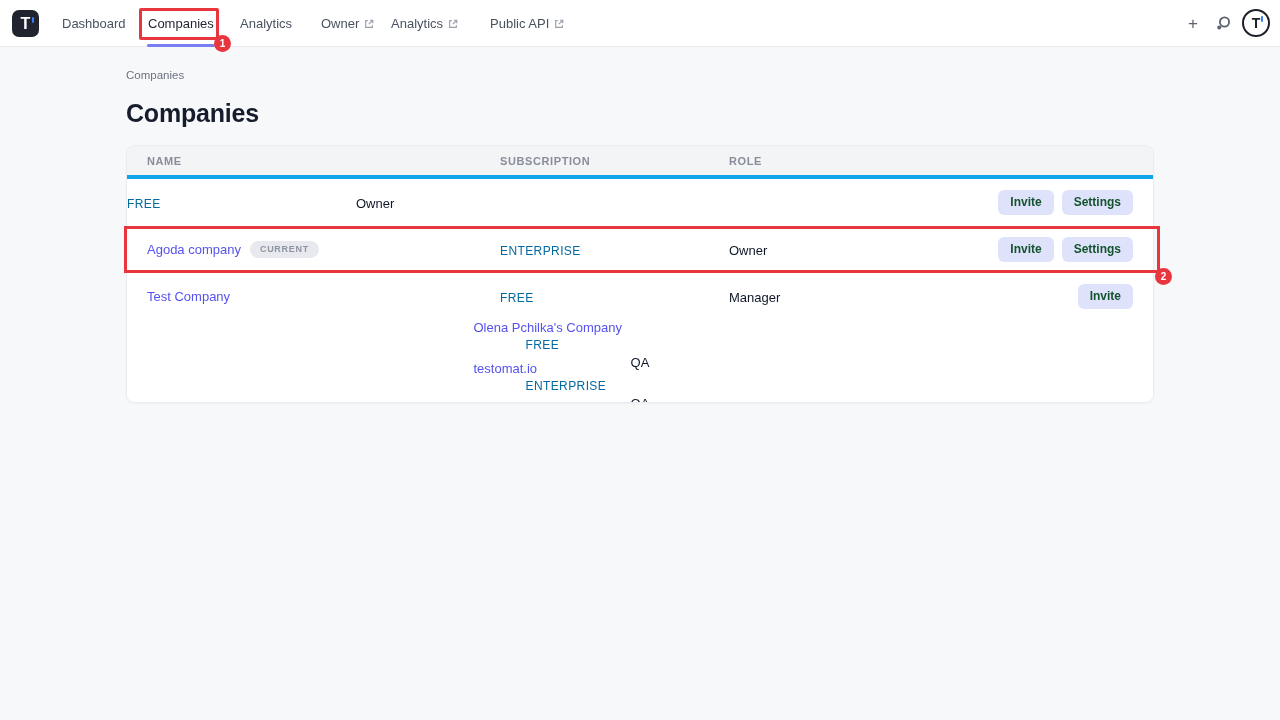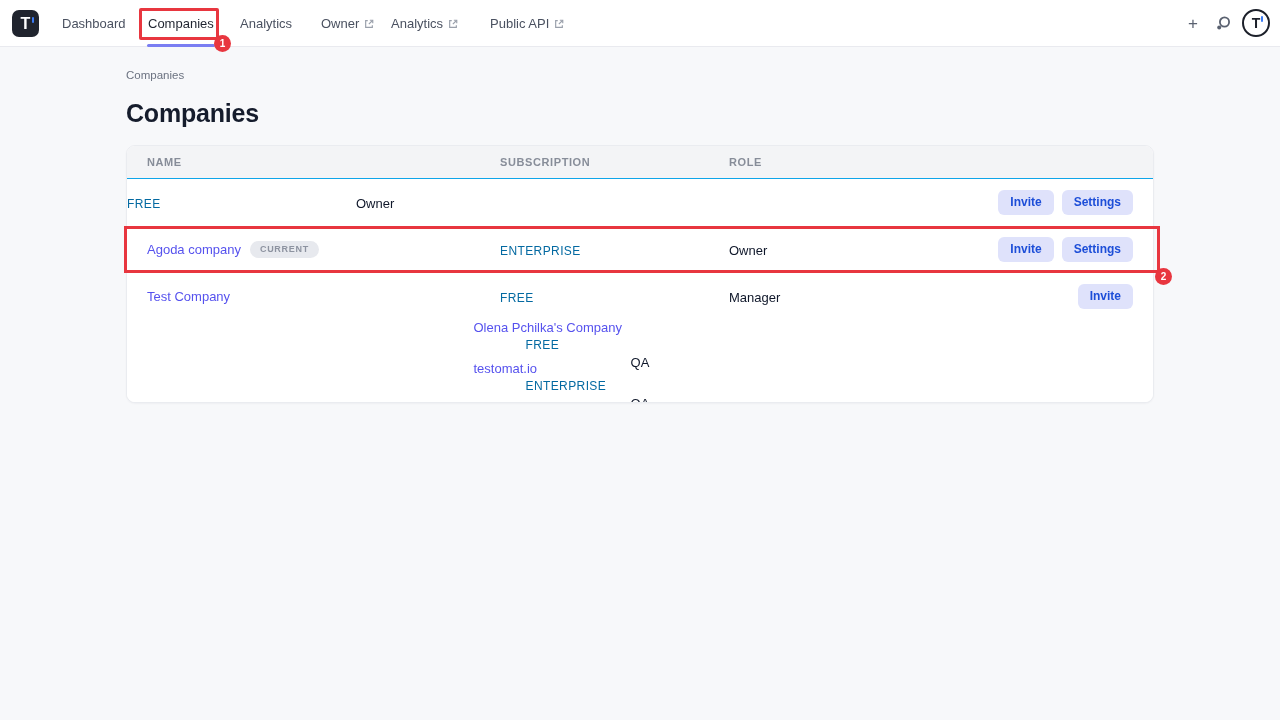--- a/index.html
+++ b/index.html
@@ -72,21 +72,21 @@
     font-size:25px; font-weight:bold; color:#151c2c; letter-spacing:-0.2px;
   }
 
   
   .card {
     position:absolute; left:126px; top:145px; width:1028px;
     background:#ffffff; border:1px solid #eaecf0; border-radius:9px;
     overflow:hidden; box-shadow:0 1px 2px rgba(20,25,40,0.04);
   }
   .thead {
-    height:33px; background:#f3f4f6; border-bottom:1px solid #0ea5e9;
+    height:33px; background:#f3f4f6; border-bottom:4px solid #0ea5e9;
     display:flex; align-items:center;
     font-size:11px; font-weight:bold; color:#878d99; letter-spacing:0.6px;
   }
   .trow { display:flex; align-items:center; background:#ffffff; }
   .trow.h47 { height:47px; }
   .trow.h41 { height:41px;flex-direction:column; }
   .col-name { width:373px; padding-left:20px; display:flex; align-items:center; }
   .col-sub  { width:229px; }
   .col-role { flex:1; }
   .col-actions {
@@ -97,21 +97,21 @@
     font-size:13px; color:#5652ee; text-decoration:none; cursor:pointer; font-weight:400;
   }
   .current-badge {
     margin-left:9px; background:#e7e9ee; color:#8d93a0;
     font-size:9px; font-weight:bold; letter-spacing:0.7px;
     padding:4px 10px; border-radius:999px; line-height:1;text-align:right;
   }
   .sub-text { font-size:12px; color:#0369a1; letter-spacing:0.4px; }
   .role-text { font-size:13px; color:#0f172a; }
   .action-btn {
-    background:#dfe2fb; color:#1d4ed8; border:none; cursor:pointer;
+    background:#dfe2fb; color:#14532d; border:none; cursor:pointer;
     font-family:inherit; font-size:12px; font-weight:bold;
     padding:6px 12px; border-radius:6px; line-height:1.1;
   }
 
   
   .anno-box { position:absolute; border:3px solid #e8363f; pointer-events:none; z-index:50; }
   .anno-box-1 { left:139px; top:8px; width:80px; height:32px; border-radius:2px; }
   .anno-box-2 { left:124px; top:226px; width:1036px; height:47px; }
   .anno-badge {
     position:absolute; width:17px; height:17px; border-radius:50%;

